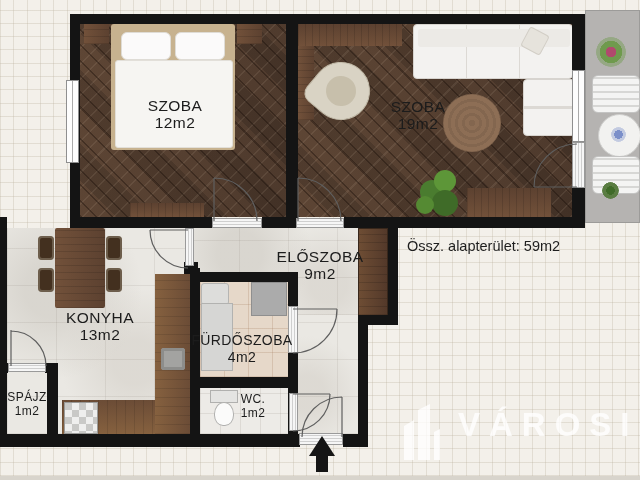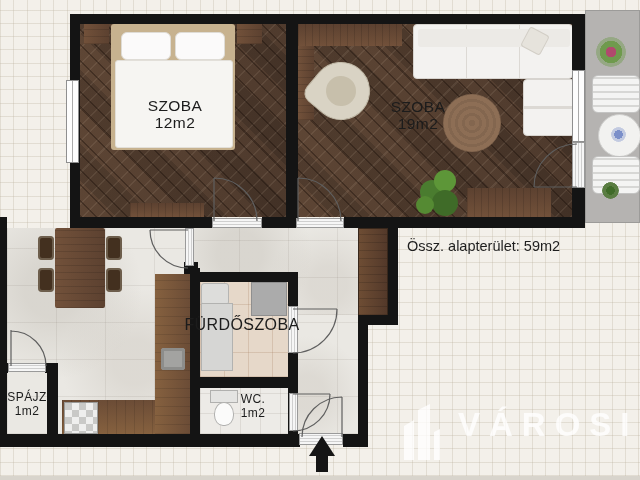--- a/index.html
+++ b/index.html
@@ -179,22 +179,31 @@
   </svg>
 
   <div class="abs lbl" style="left:175px;top:97px;">
     <span>SZOBA</span>
     <span>12m2</span>
   </div>
   <div class="abs lbl" style="left:418px;top:98px;">
     <span>SZOBA</span>
     <span>19m2</span>
   </div>
-  <div class="abs lbl" style="left:242px;top:316px;font-size:16px;">
+  <div class="abs lbl" style="left:320px;top:248px;">
+    <span>ELŐSZOBA</span>
+    <span>9m2</span>
+  </div>
+  <div class="abs lbl" style="left:100px;top:309px;">
+    <span>KONYHA</span>
+    <span>13m2</span>
+  </div>
+  <div class="abs lbl" style="left:242px;top:332px;font-size:14px;">
     <span>FÜRDŐSZOBA</span>
+    <span>4m2</span>
   </div>
   <div class="abs lbl small" style="left:253px;top:392px;">
     <span>WC.</span>
     <span>1m2</span>
   </div>
   <div class="abs lbl small" style="left:27px;top:390px;">
     <span>SPÁJZ</span>
     <span>1m2</span>
   </div>
 

